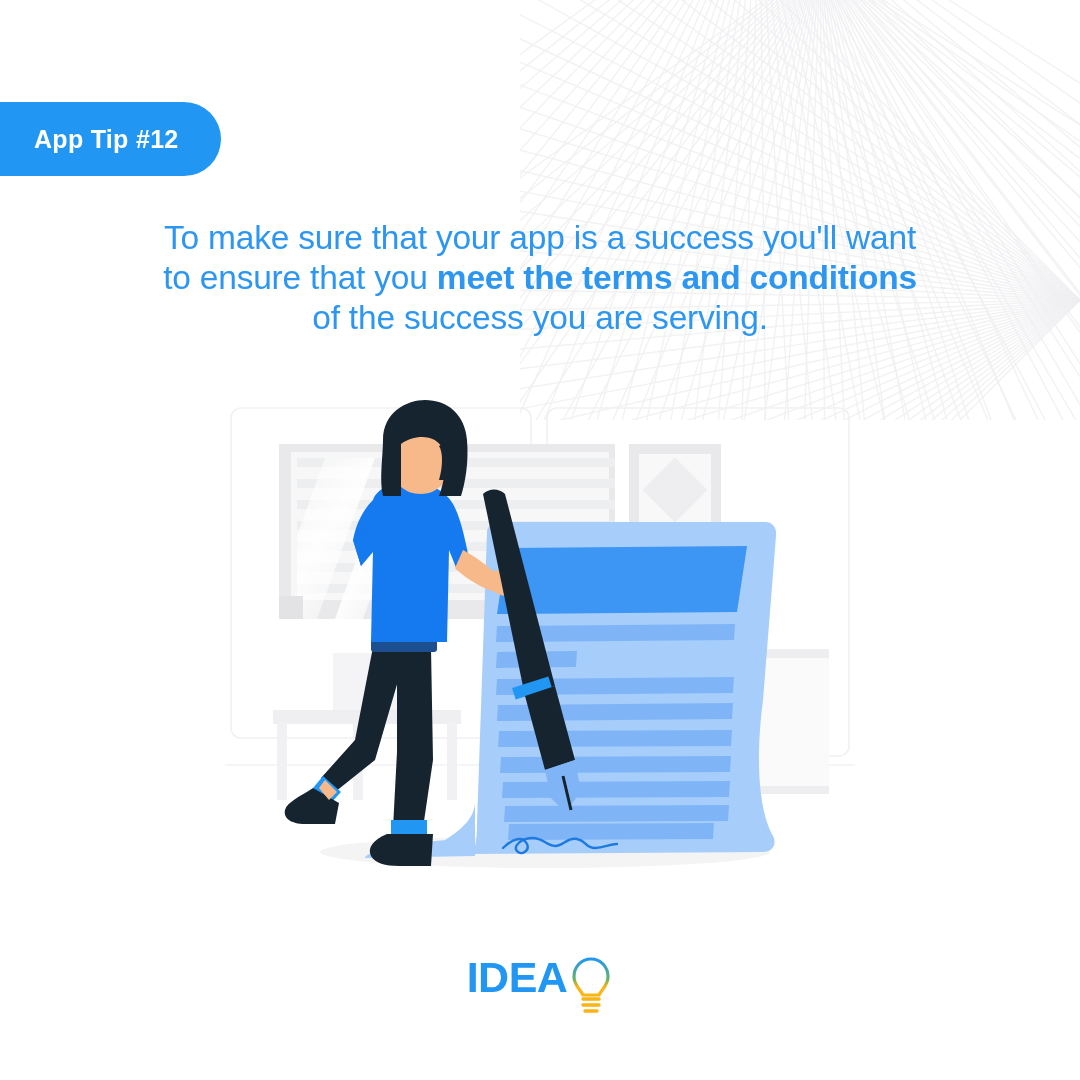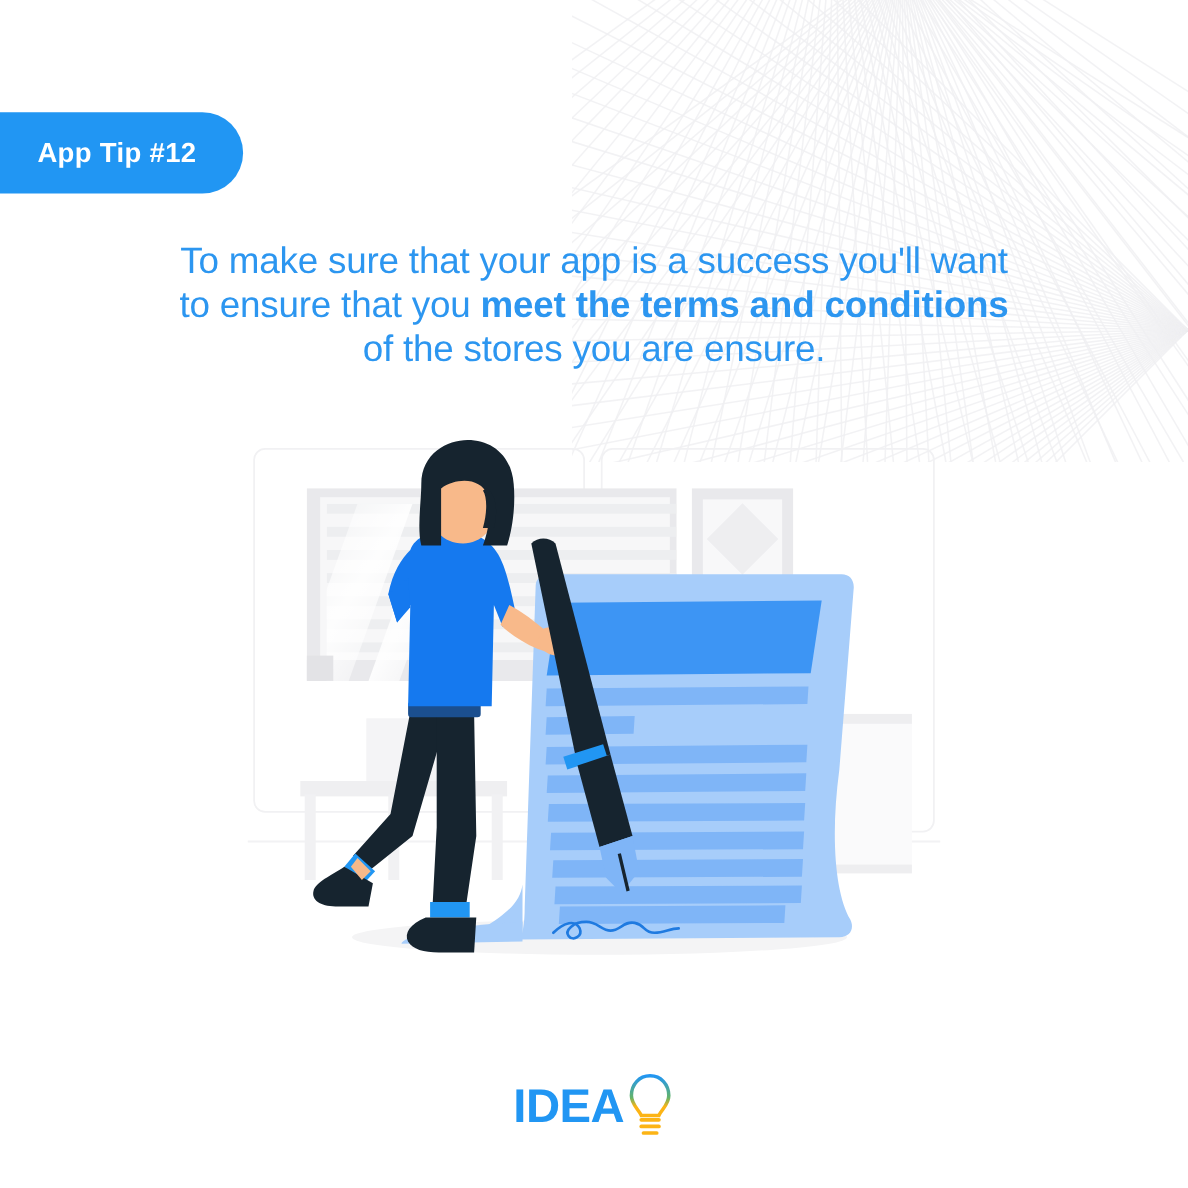--- a/index.html
+++ b/index.html
@@ -51,23 +51,23 @@
   
   #illustration {
     position:absolute;
     left:225px; top:400px;
     width:630px; height:490px;
   }
 
   
   #logo {
     position:absolute;
-    left:0; right:0; bottom:40px;
+    left:0; right:0; bottom:56px;
     height:68px;
-    display:flex; align-items:center; justify-content:center;
+    display:flex; justify-content:center;
     gap:2px;
   }
   .logo-word {
     font-size:43px;
     font-weight:bold;
     letter-spacing:-0.5px;
     line-height:1;
   }
   #logo-bulb { width:44px; height:62px; display:block; }
 </style>
@@ -215,21 +215,21 @@
       <line x1="240" y1="-120" x2="-464.54286699282875" y2="440.0172752420458" stroke-width="1.4" opacity="0.85"></line>
       <line x1="240" y1="-120" x2="-488.11529493745263" y2="409.00672706322587" stroke-width="1.4" opacity="0.85"></line>
     </g>
 </svg>
 
 <div id="tip-badge" style="background: rgb(33, 150, 243); color: rgb(255, 255, 255);">
   <span>App Tip #12</span>
 </div>
 
 <div id="headline" style="color: rgb(44, 150, 240);">
-  <span>To make sure that your app is a success you'll want to ensure that you </span><b>meet the terms and conditions</b><span> of the stores you are ensure.</span>
+  <span>To make sure that your app is a success you'll want to ensure that you </span><b>meet the terms and conditions</b><span> of the success you are serving.</span>
 </div>
 
 <svg id="illustration" viewBox="0 0 630 490">
   <defs>
     <linearGradient id="blindStreak" x1="0" y1="0" x2="1" y2="1">
       <stop offset="0" stop-color="#ffffff" stop-opacity="0"></stop>
       <stop offset=".5" stop-color="#ffffff" stop-opacity=".9"></stop>
       <stop offset="1" stop-color="#ffffff" stop-opacity="0"></stop>
     </linearGradient>
     <clipPath id="blindClip">

